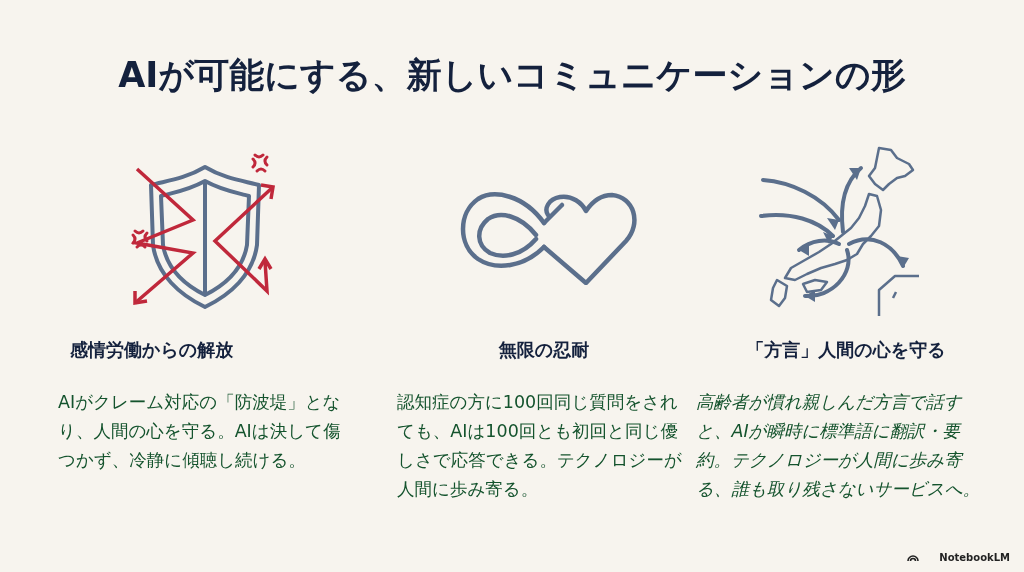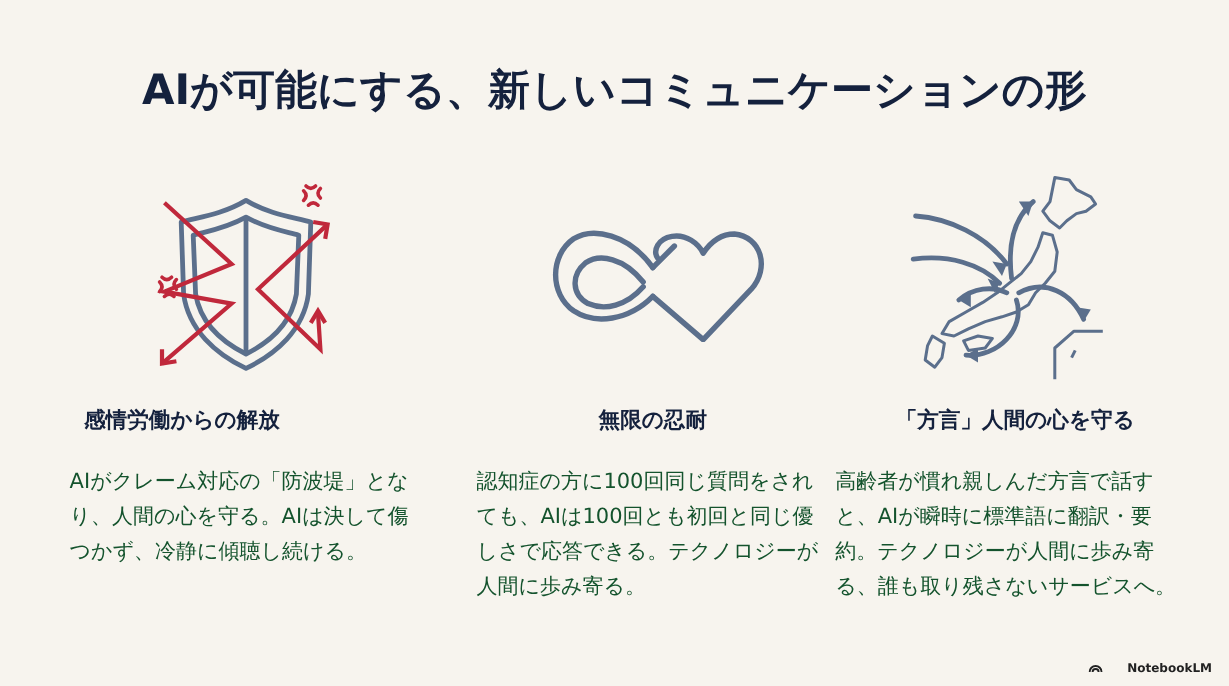--- a/index.html
+++ b/index.html
@@ -56,21 +56,21 @@
     top: 248px;
     left: 0;
     width: 290px;
     font-size: 17.5px;
     line-height: 29px;
     color: #14532d;
     text-align: left;
   }
   .col-1 .col-body { left: 3px; }
   .col-2 .col-body { left: 3px; }
-  .col-3 .col-body { left: 0px; }
+  .col-3 .col-body { left: 0px; font-style: italic; }
   .footer-brand {
     position: absolute;
     right: 14px;
     bottom: 9px;
     font-size: 10px;
     font-weight: bold;
     color: #222;
     display: flex;
     align-items: center;
     gap: 20px;

